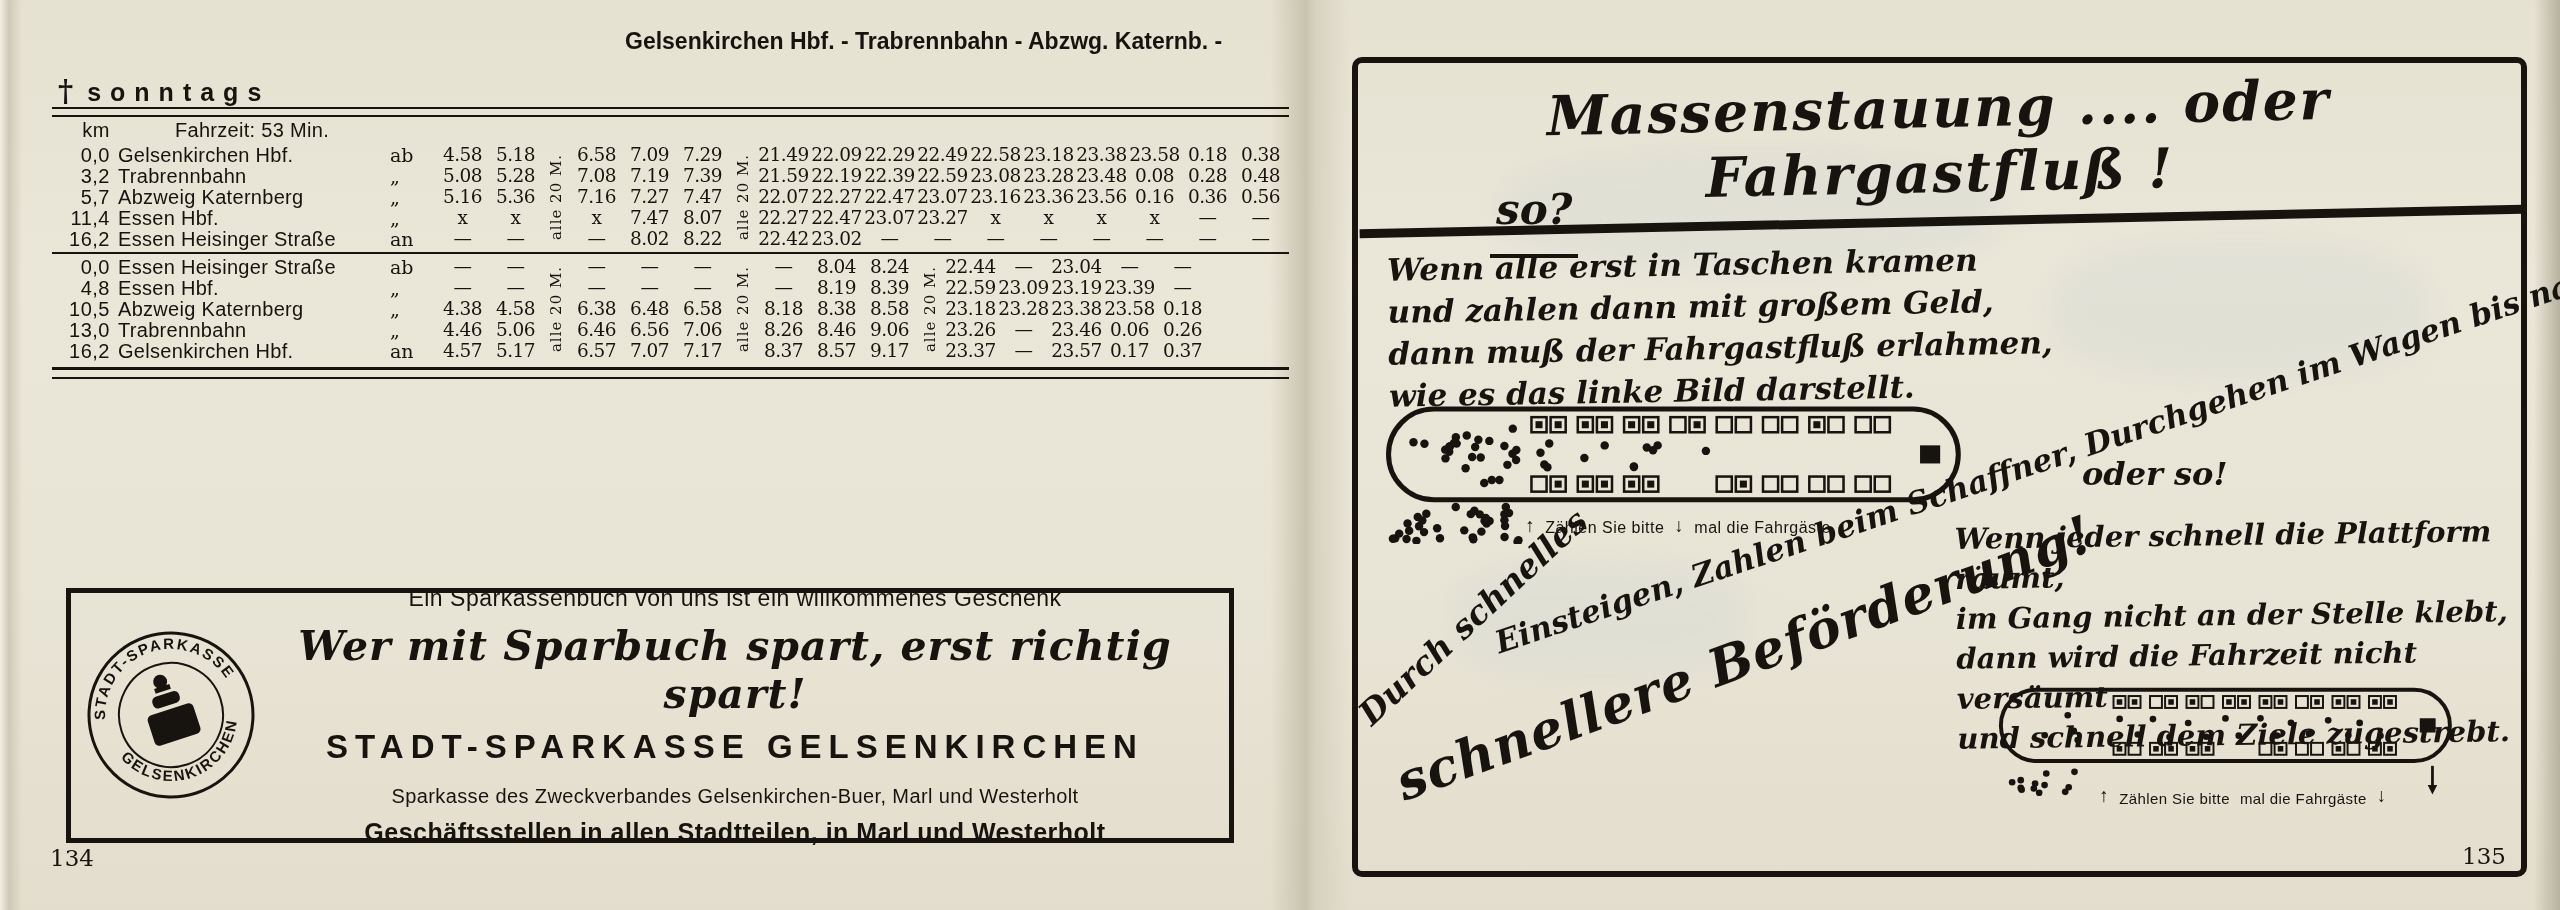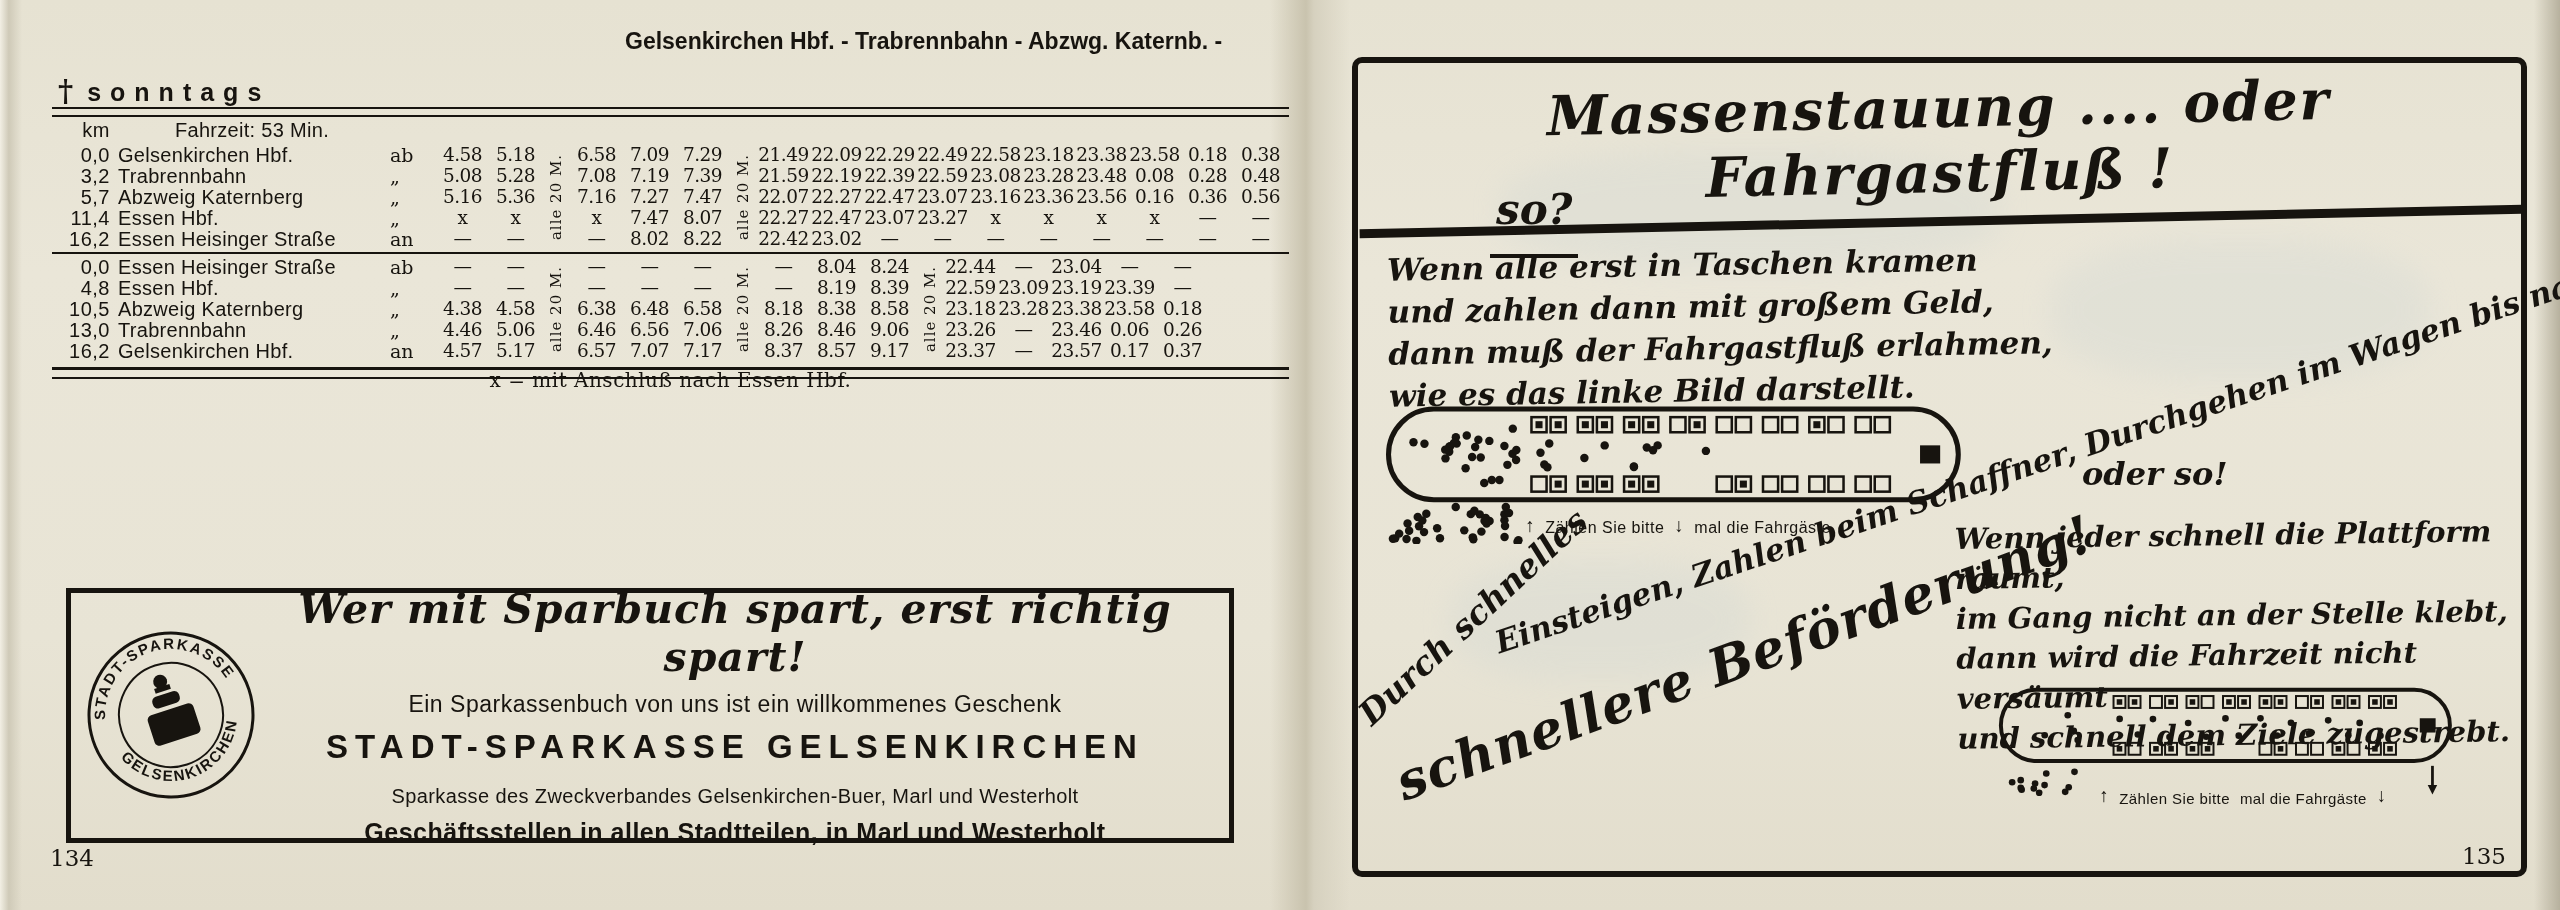--- a/index.html
+++ b/index.html
@@ -342,21 +342,20 @@
           <div class="tt-rot-label" style="left: 677px;">
             <span>alle 20 M.</span>
           </div>
           <div class="tt-rot-label" style="left: 864px;">
             <span>alle 20 M.</span>
           </div>
         </div>
       </div>
     <div id="tt-bottom-rule"></div>
   </div>
-  <div id="tt-note">x = mit Anschluß nach Essen Hbf.</div>
 
   <div id="ad-box">
     <div id="ad-logo">
       <svg width="185" height="185" viewBox="0 0 185 185">
         <g transform="rotate(-18 92 92)">
           <circle cx="92" cy="92" r="82" fill="none" stroke="#17140f" stroke-width="3"></circle>
           <circle cx="92" cy="92" r="52" fill="none" stroke="#17140f" stroke-width="2"></circle>
           <defs>
             <path id="arcTop" d="M 92,92 m -66,0 a 66,66 0 1,1 132,0"></path>
             <path id="arcBot" d="M 92,92 m -66,0 a 66,66 0 1,0 132,0"></path>
@@ -370,22 +369,22 @@
           <g>
             <rect x="68" y="86" width="48" height="32" rx="5" fill="#17140f"></rect>
             <rect x="78" y="70" width="28" height="12" rx="5" fill="#17140f"></rect>
             <rect x="84" y="62" width="16" height="5" fill="#17140f"></rect>
             <circle cx="92" cy="57" r="7" fill="#17140f"></circle>
           </g>
         </g>
       </svg>
     </div>
     <div id="ad-text">
+      <div id="ad-line1">Ein Sparkassenbuch von uns ist ein willkommenes Geschenk</div>
       <div id="ad-headline">Wer mit Sparbuch spart, erst richtig spart!</div>
-      <div id="ad-line1">Ein Sparkassenbuch von uns ist ein willkommenes Geschenk</div>
       <div id="ad-name">STADT-SPARKASSE GELSENKIRCHEN</div>
       <div id="ad-line2">Sparkasse des Zweckverbandes Gelsenkirchen-Buer, Marl und Westerholt</div>
       <div id="ad-line3">Geschäftsstellen in allen Stadtteilen, in Marl und Westerholt</div>
     </div>
   </div>
   <div id="pn-left" class="page-num">134</div>
 
   <div id="rp-box">
     <div id="poster-title" class="script">
       <span>Massenstauung .... oder Fahrgastfluß !</span>

